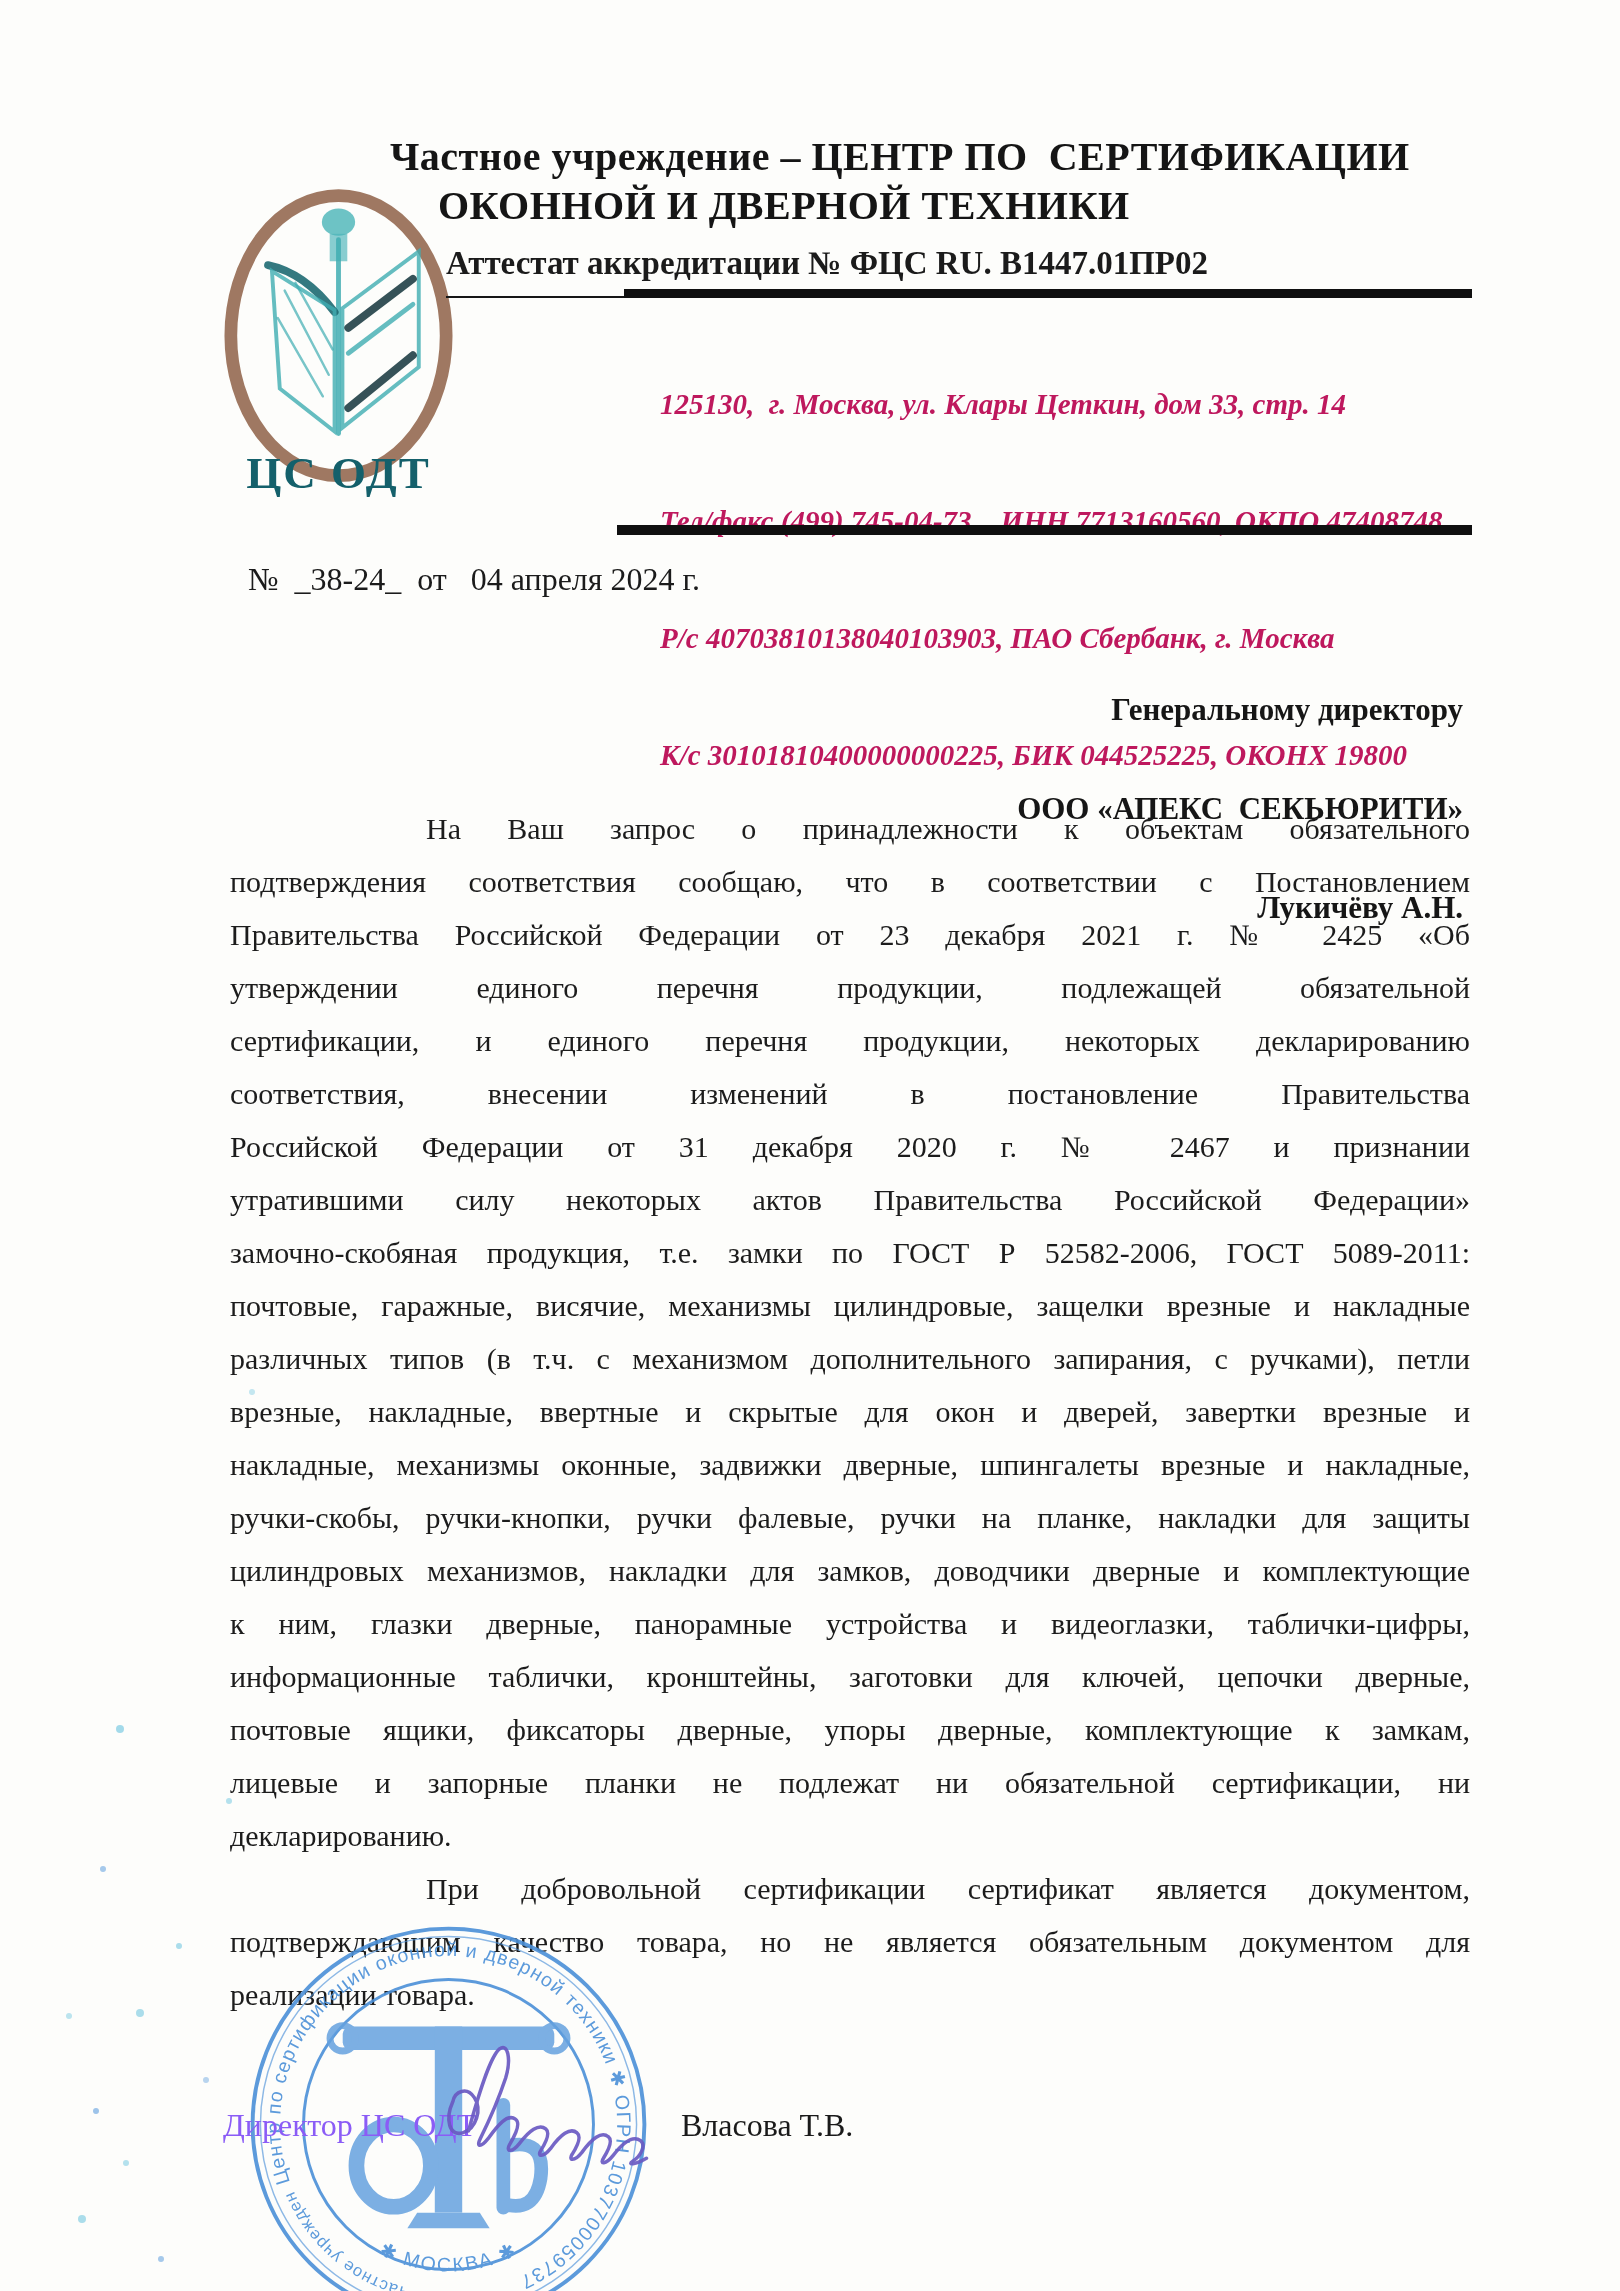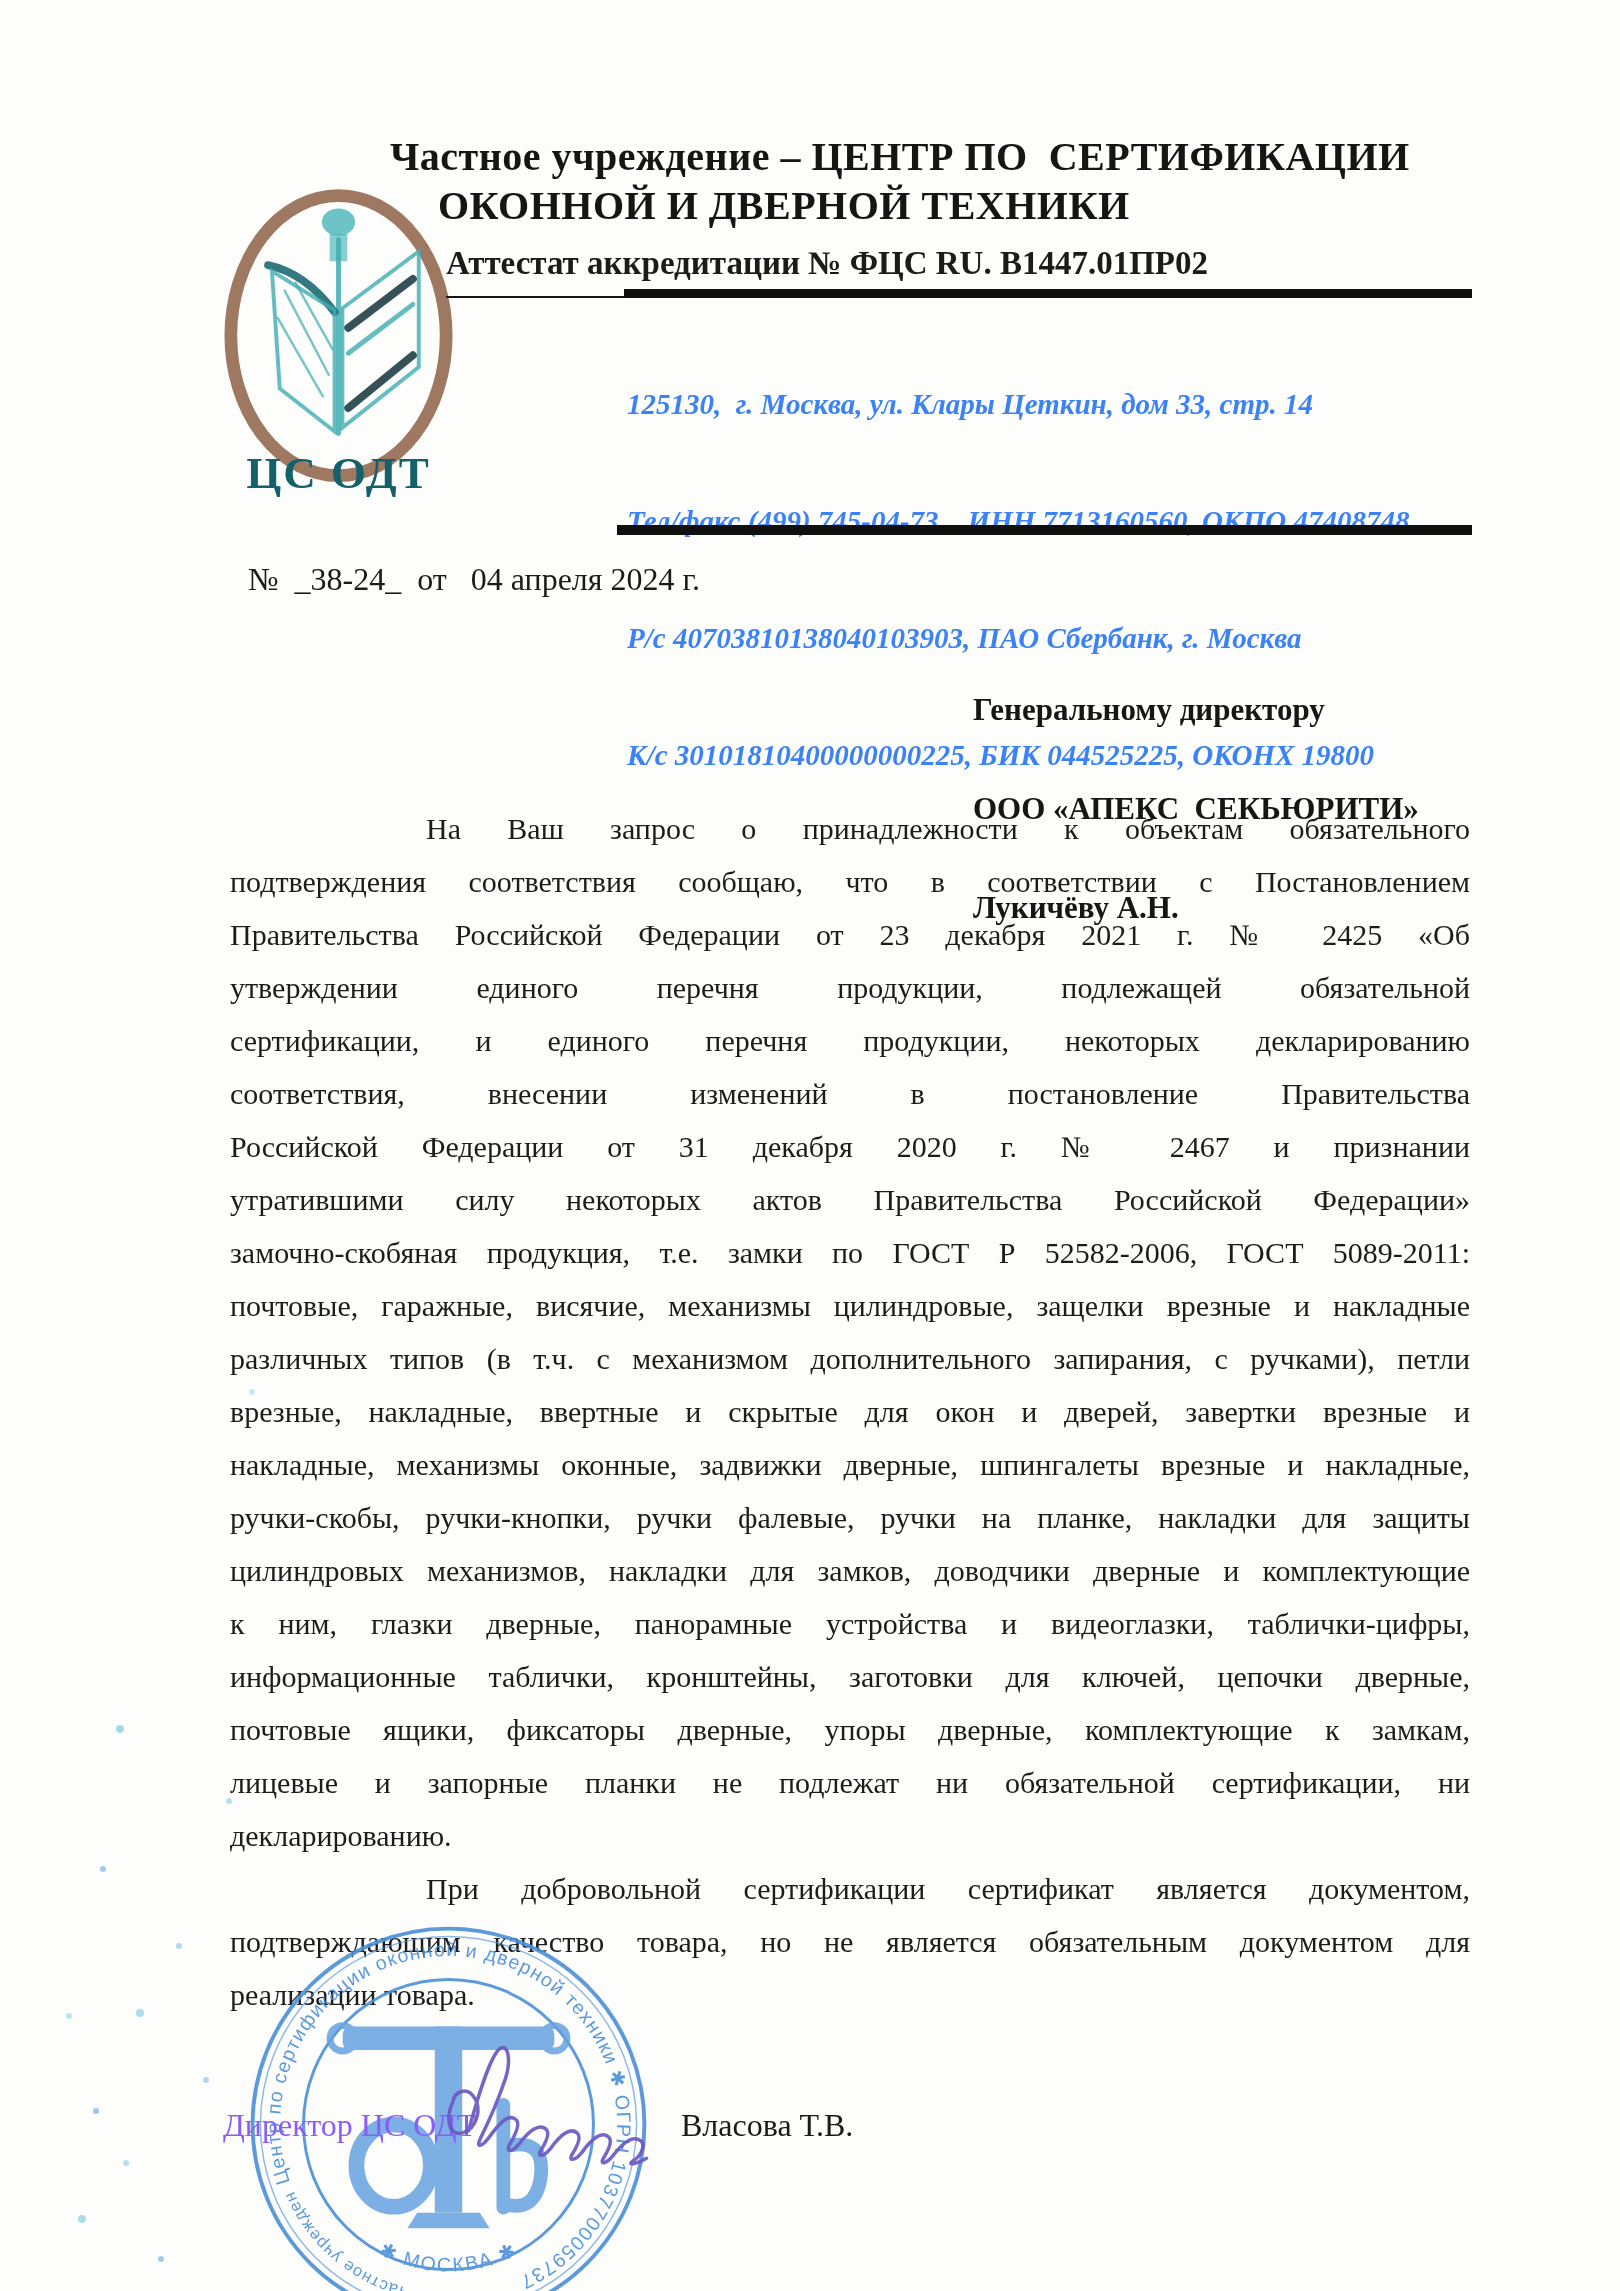--- a/index.html
+++ b/index.html
@@ -11,25 +11,25 @@
   .abs{position:absolute;}
   
   .org-line{font-weight:bold;white-space:pre;letter-spacing:0.5px;color:#151515;}
   .org-line1{left:390px;top:133px;font-size:40px;}
   .org-line2{left:438px;top:182px;font-size:40px;}
   .accred{left:446px;top:245px;font-size:33px;font-weight:bold;white-space:pre;
           border-bottom:2.9px solid #161616;padding-bottom:14px;}
   .bar{background:#101010;}
   .bar1{left:624px;top:289px;width:848px;height:8.8px;}
   .bar2{left:617px;top:525px;width:855px;height:9.8px;}
-  .addr{left:627px;top:307px;font-size:29px;font-style:italic;font-weight:bold;
-        line-height:39px;white-space:pre;color:#3b82f6;}
+  .addr{left:660px;top:307px;font-size:29px;font-style:italic;font-weight:bold;
+        line-height:39px;white-space:pre;color:#be185d;}
   
   .ref{left:248px;top:561px;font-size:32px;white-space:pre;}
-  .recipient{left:973px;top:627px;width:490px;text-align:left;font-weight:bold;
+  .recipient{left:973px;top:627px;width:490px;text-align:right;font-weight:bold;
              font-size:31px;line-height:33px;white-space:pre;color:#161616;}
   
   .body-block{left:230px;top:802px;width:1240px;font-size:30px;}
   .bline{height:53px;line-height:53px;text-align:justify;text-align-last:justify;
          white-space:normal;color:#1c1c1c;}
   .bline.first{padding-left:196px;width:1044px;}
   .bline.last{text-align-last:left;}
   
   .sig-label{left:223px;top:2107px;font-size:32px;color:#8b5cf6;}
   .sig-name{left:681px;top:2107px;font-size:32px;color:#1a1a1a;}

